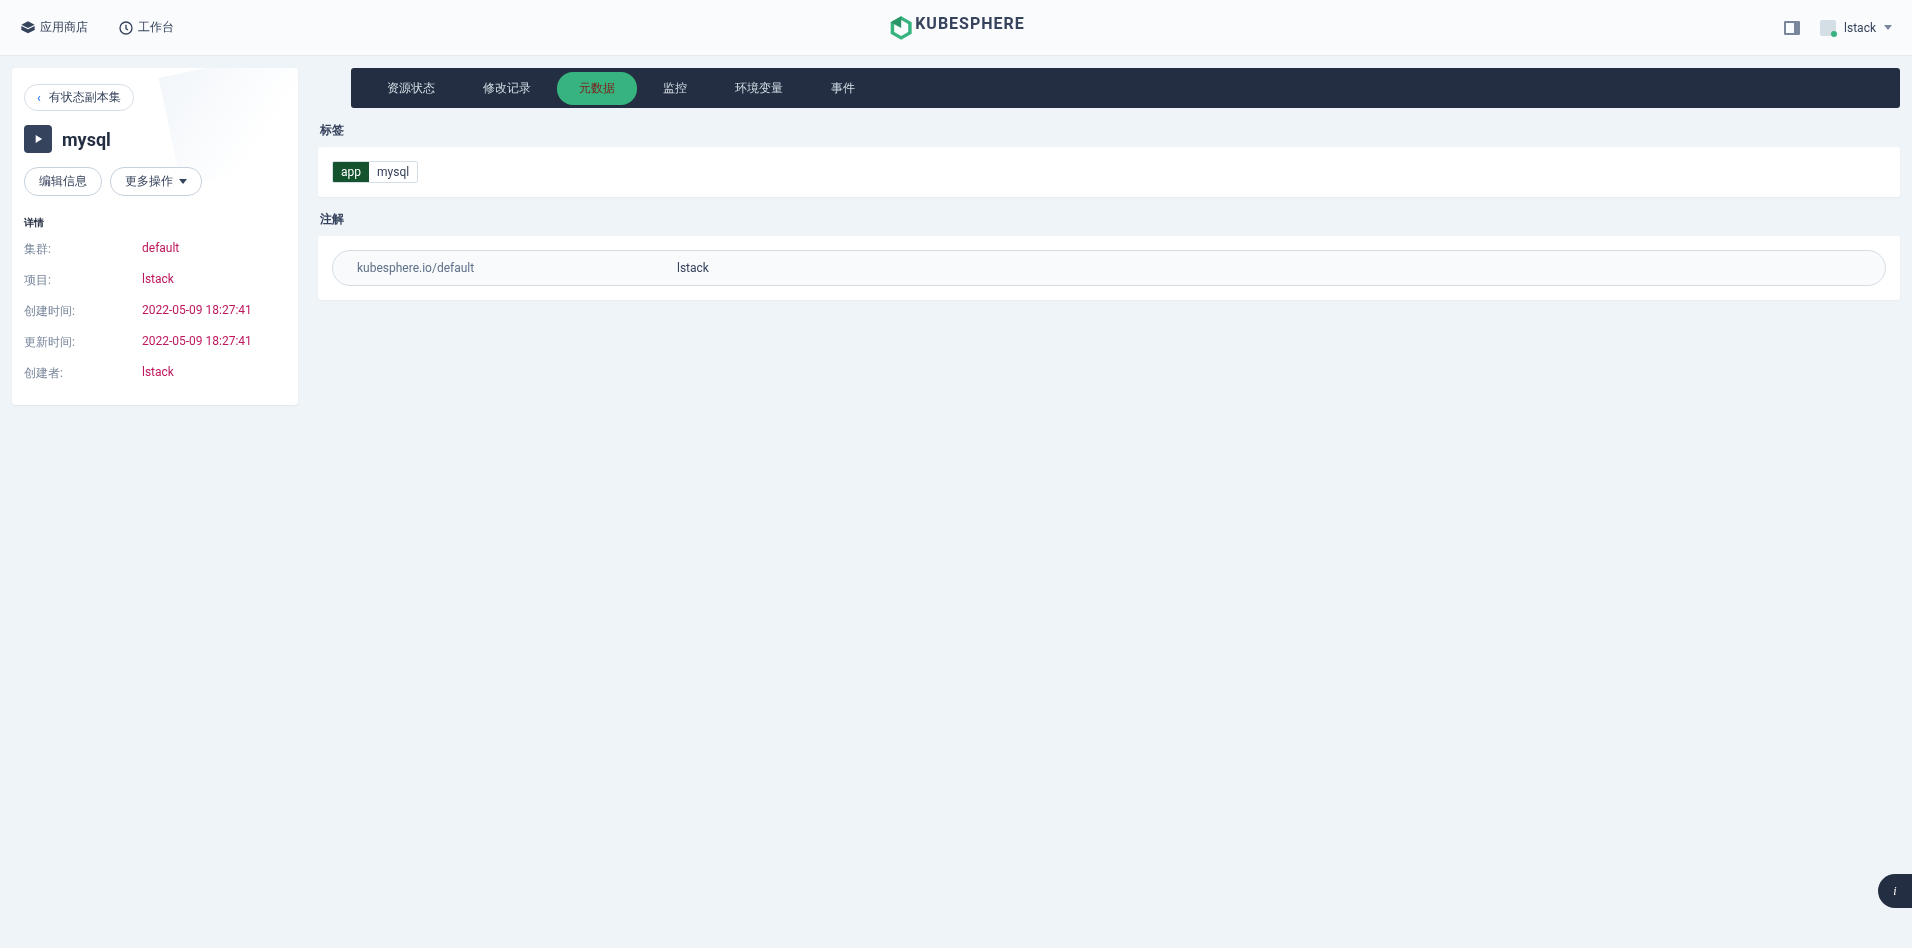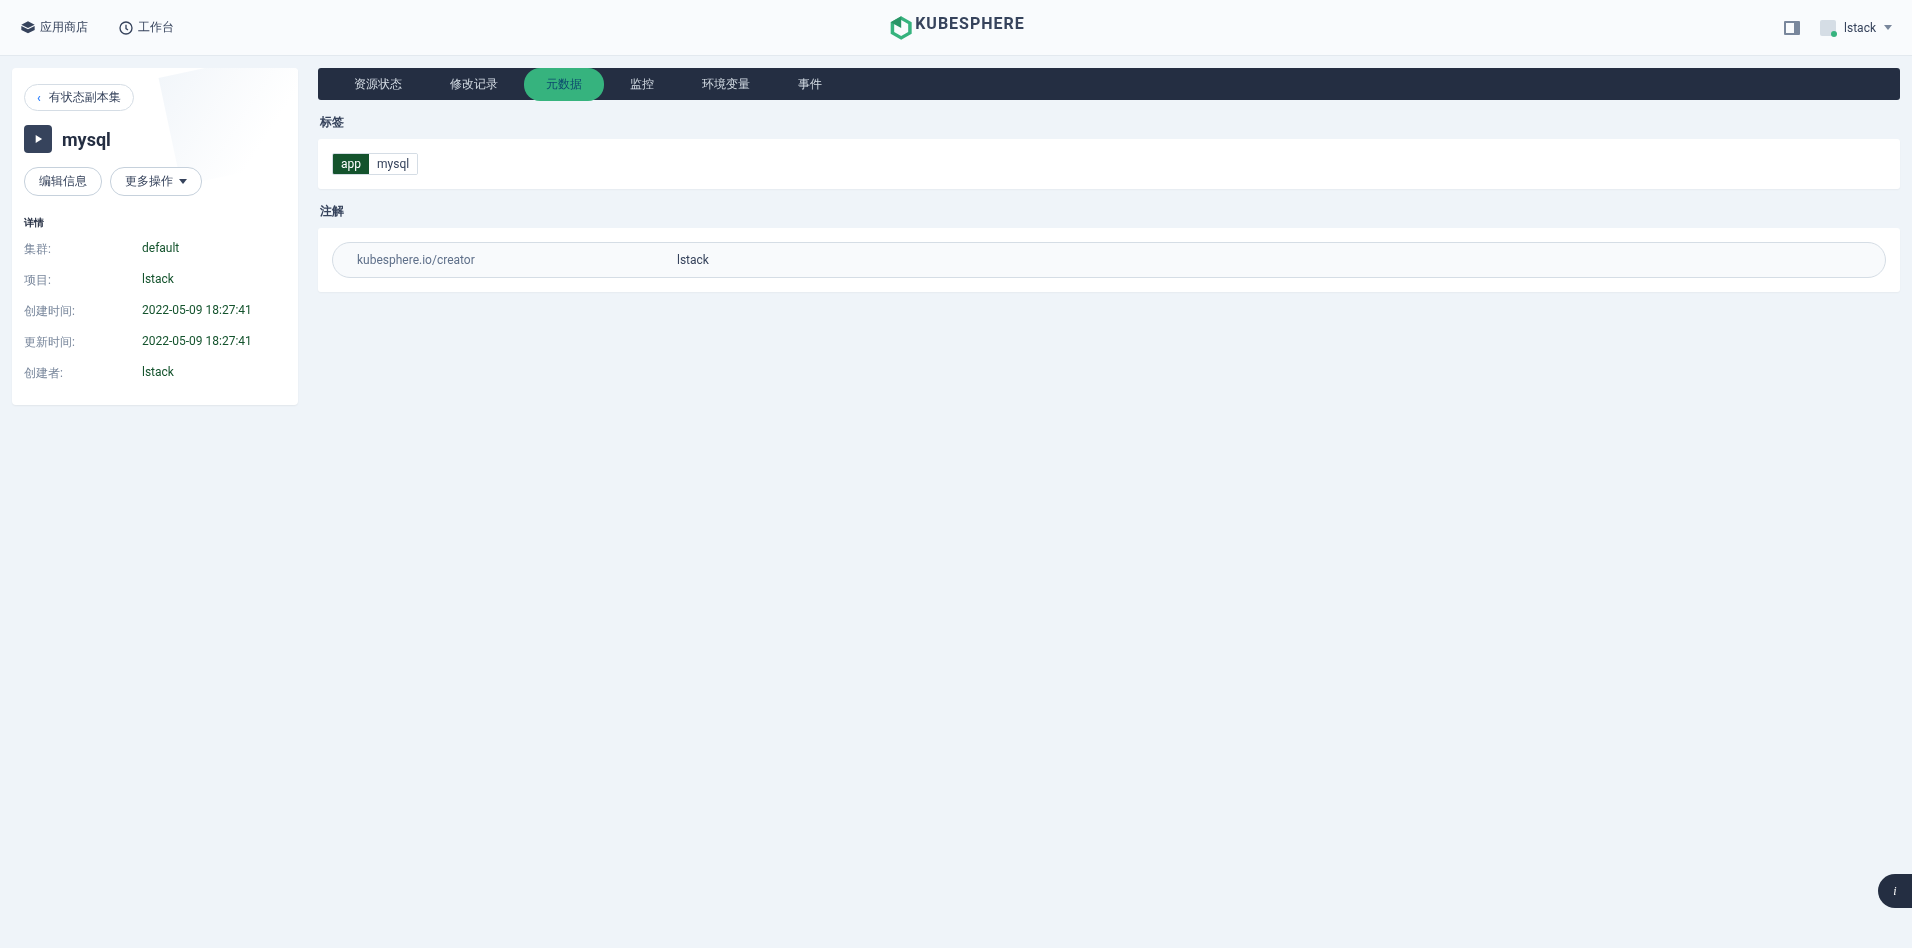--- a/index.html
+++ b/index.html
@@ -112,42 +112,43 @@
       display:flex;
       align-items:center;
       gap:6px;
       text-align:center;
     }
     .caret { width:0; height:0; border-left:4px solid transparent; border-right:4px solid transparent; border-top:5px solid #36435c;}
 
     .details-title { font-size:10px; font-weight:700; color:#242e42; margin-top:20px; margin-bottom:4px;}
     .details-row { display:flex; padding:7px 0; font-size:12px;}
     .details-label { width:118px; color:#79879c;}
-    .details-value { color:#14532d;}
+    .details-value { color:#be185d;}
 
     .main { flex:1; }
     .tabs {
       background:#242e42;
       border-radius:3px;
       display:flex;
       align-items:center;
       padding: 0 14px;
-      height:32px;
+      height:40px;
       gap:4px;
+      margin-left:33px;
     }
     .tab {
       padding: 8px 22px;
       color:#d5dde5;
       font-size:12px;
       cursor:pointer;
       border-radius:16px;
     }
     .tab.active {
       background:#36b37e;
-      color:#0c4a6e;
+      color:#7f1d1d;
       font-weight:500;
     }
 
     .section-label { font-size:12px; color:#36435c; font-weight:600; margin:14px 2px 8px;}
     .panel {
       background:#fff;
       border-radius:3px;
       padding:14px;
       box-shadow: 0 1px 2px rgba(0,0,0,0.04);
     }
@@ -290,21 +291,21 @@
 
     <div class="section-label">标签</div>
     <div class="panel" id="tags-panel"><span class="tag-pair">
           <span class="tag-key">app</span>
           <span class="tag-val">mysql</span>
         </span></div>
 
     <div class="section-label">注解</div>
     <div class="panel" id="anno-panel">
         <div class="anno-row">
-          <div class="anno-key">kubesphere.io/creator</div>
+          <div class="anno-key">kubesphere.io/default</div>
           <div class="anno-val">lstack</div>
         </div>
       </div>
   </main>
 
 </div>
 
 <div class="fab">i</div>
 
 </body></html>

